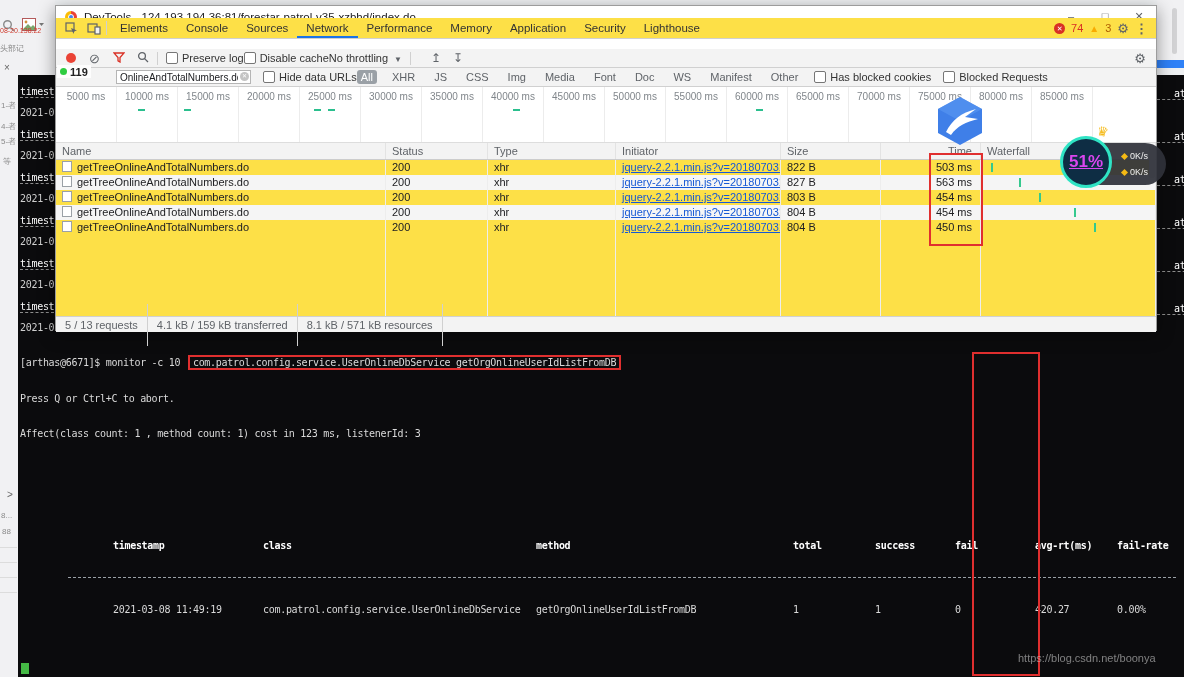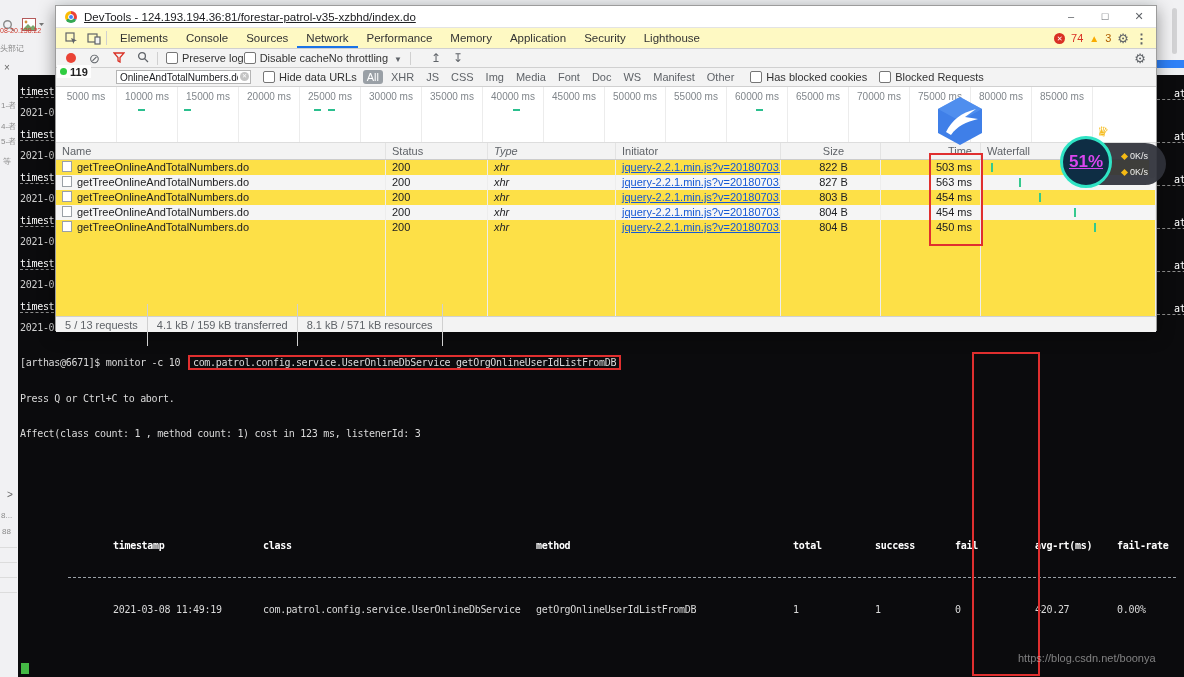--- a/index.html
+++ b/index.html
@@ -40,21 +40,21 @@
   .devtools{position:absolute;left:55px;top:5px;width:1102px;height:326px;background:#fff;border:1px solid #9c9c9c;box-shadow:0 4px 16px rgba(0,0,0,.4);box-sizing:border-box;}
   .titlebar{position:absolute;left:0;top:0;width:100%;height:22px;background:#fff;border-bottom:1px solid #e3e3e3;display:flex;align-items:center;box-sizing:border-box;}
   .chrome-logo{width:12px;height:12px;border-radius:50%;margin:0 7px 0 9px;background:conic-gradient(#ea4335 0 33%,#4285f4 33% 34%,#34a853 34% 66%,#fbbc05 66% 100%);position:relative;}
   .chrome-logo::after{content:"";position:absolute;left:3px;top:3px;width:6px;height:6px;border-radius:50%;background:#4285f4;border:1px solid #fff;box-sizing:border-box;}
   .title-text{font-size:11.5px;color:#202124;text-decoration:underline;}
   .win-controls{margin-left:auto;display:flex;}
   .wc{width:34px;text-align:center;font-size:11px;color:#5f6368;line-height:21px;cursor:default;}
   .wc.min::before{content:"–";}
   .wc.max::before{content:"□";}
   .wc.close::before{content:"✕";}
-  .tabbar{position:absolute;left:0;top:22px;width:100%;height:21px;background:#fef9c3;border-bottom:1px solid #d0d0d0;display:flex;align-items:center;box-sizing:border-box;}
+  .tabbar{position:absolute;left:0;top:12px;width:100%;height:21px;background:#fde047;border-bottom:1px solid #d0d0d0;display:flex;align-items:center;box-sizing:border-box;}
   .tbicon{width:16px;height:15px;margin-left:7px;display:flex;align-items:center;justify-content:center;}
   .tabsep{width:1px;height:14px;background:#d0d0d0;margin:0 4px;}
   .dtab{font-size:11.5px;color:#333;padding:0 9px;line-height:20px;position:relative;white-space:nowrap;}
   .dtab.active{box-shadow:inset 0 -2px 0 #1a73e8;}
   .tab-right{margin-left:auto;display:flex;align-items:center;gap:6px;padding-right:8px;}
   .errball{display:inline-block;width:11px;height:11px;border-radius:50%;background:#d93025;color:#fff;font-size:7px;line-height:11px;text-align:center;}
   .errball::before{content:"✕";}
   .errnum{font-size:11px;color:#d93025;}
   .warntri{color:#f9ab00;font-size:10px;}
   .warntri::before{content:"▲";}
@@ -74,41 +74,41 @@
   .caret::before{content:"▼";}
   .arr{font-size:12px;color:#5f6368;margin-left:12px;}
   .arr.up::before{content:"↥";}
   .arr.down::before{content:"↧";}
   .toolbar-gear{margin-left:auto;padding-right:10px;}
   .filterbar{position:absolute;left:0;top:62px;width:100%;height:19px;background:#f3f3f3;border-bottom:1px solid #d0d0d0;display:flex;align-items:center;box-sizing:border-box;font-size:11px;color:#333;}
   .filter-wrap{position:relative;margin-left:60px;}
   .filter-input{width:118px;height:12px;border:1px solid #b5b5b5;font-size:10px;font-family:"Liberation Sans",sans-serif;color:#202124;padding:0 12px 0 3px;background:#fff;}
   .filter-clear{position:absolute;right:2px;top:2px;width:9px;height:9px;border-radius:50%;background:#c4c4c4;color:#fff;font-size:6px;line-height:9px;text-align:center;}
   .filter-clear::before{content:"✕";}
-  .pills{display:flex;align-items:center;gap:4px;margin-left:6px;}
+  .pills{display:flex;align-items:center;gap:11px;margin-left:0;}
   .pill{font-size:11px;color:#5f6368;padding:0 4px;border-radius:3px;line-height:14px;white-space:nowrap;}
   .pill.sel{background:#9aa0a6;color:#fff;}
   .fb-item{display:flex;align-items:center;margin-left:12px;white-space:nowrap;}
   
   .timeline{position:absolute;left:0;top:81px;width:100%;height:56px;background:#fff;border-bottom:1px solid #ddd;box-sizing:border-box;overflow:hidden;}
   .tl-cells{display:flex;height:100%;}
   .tl-cell{width:61px;flex:0 0 61px;border-right:1px solid #ececec;font-size:10px;color:#80868b;text-align:center;padding-top:4px;box-sizing:border-box;white-space:nowrap;}
   .mark{position:absolute;top:22px;width:7px;height:2px;background:#2bbf8e;}
   
   .nettable{position:absolute;left:0;top:137px;width:100%;height:173px;background:#fde047;overflow:hidden;}
   .nhead{display:flex;height:17px;background:#f3f3f3;border-bottom:1px solid #ccc;box-sizing:border-box;}
   .hc{font-size:11px;color:#5f6368;padding:2px 0 0 6px;border-right:1px solid #e3e3e3;box-sizing:border-box;white-space:nowrap;overflow:hidden;}
   .nrow{display:flex;height:15px;position:relative;font-size:11px;color:#202124;}
   .nrow:nth-child(even){background:#f5f5f5;}
   .nc{padding:1px 0 0 6px;border-right:1px solid #ededed;box-sizing:border-box;white-space:nowrap;overflow:hidden;}
   .col-name{width:330px;flex:0 0 330px;}
   .col-status{width:102px;flex:0 0 102px;}
-  .col-type{width:128px;flex:0 0 128px;font-style:italic;}
+  .col-type{width:128px;flex:0 0 128px;}
   .col-initiator{width:165px;flex:0 0 165px;}
-  .col-size{width:100px;flex:0 0 100px;text-align:center;padding-right:0;}
+  .col-size{width:100px;flex:0 0 100px;text-align:left;padding-right:0;}
   .col-time{width:100px;flex:0 0 100px;text-align:right;padding-right:8px;}
   .col-waterfall{flex:1;}
   .doc-ico{display:inline-block;width:8px;height:9px;border:1px solid #9aa0a6;background:#fff;margin-right:5px;vertical-align:-1px;}
   .init-link{color:#1558d6;text-decoration:underline;}
   .tick{position:absolute;top:3px;width:2px;height:9px;background:#35c98e;}
   .table-rest{display:flex;height:81px;}
   .rc{border-right:1px solid #ededed;box-sizing:border-box;}
   .net-redbox{position:absolute;left:873px;top:147px;width:50px;height:89px;border:2px solid #e02f2f;pointer-events:none;}
   .vscroll{position:absolute;right:1px;top:140px;width:6px;height:32px;background:#d9d9d9;border-radius:3px;}
   

